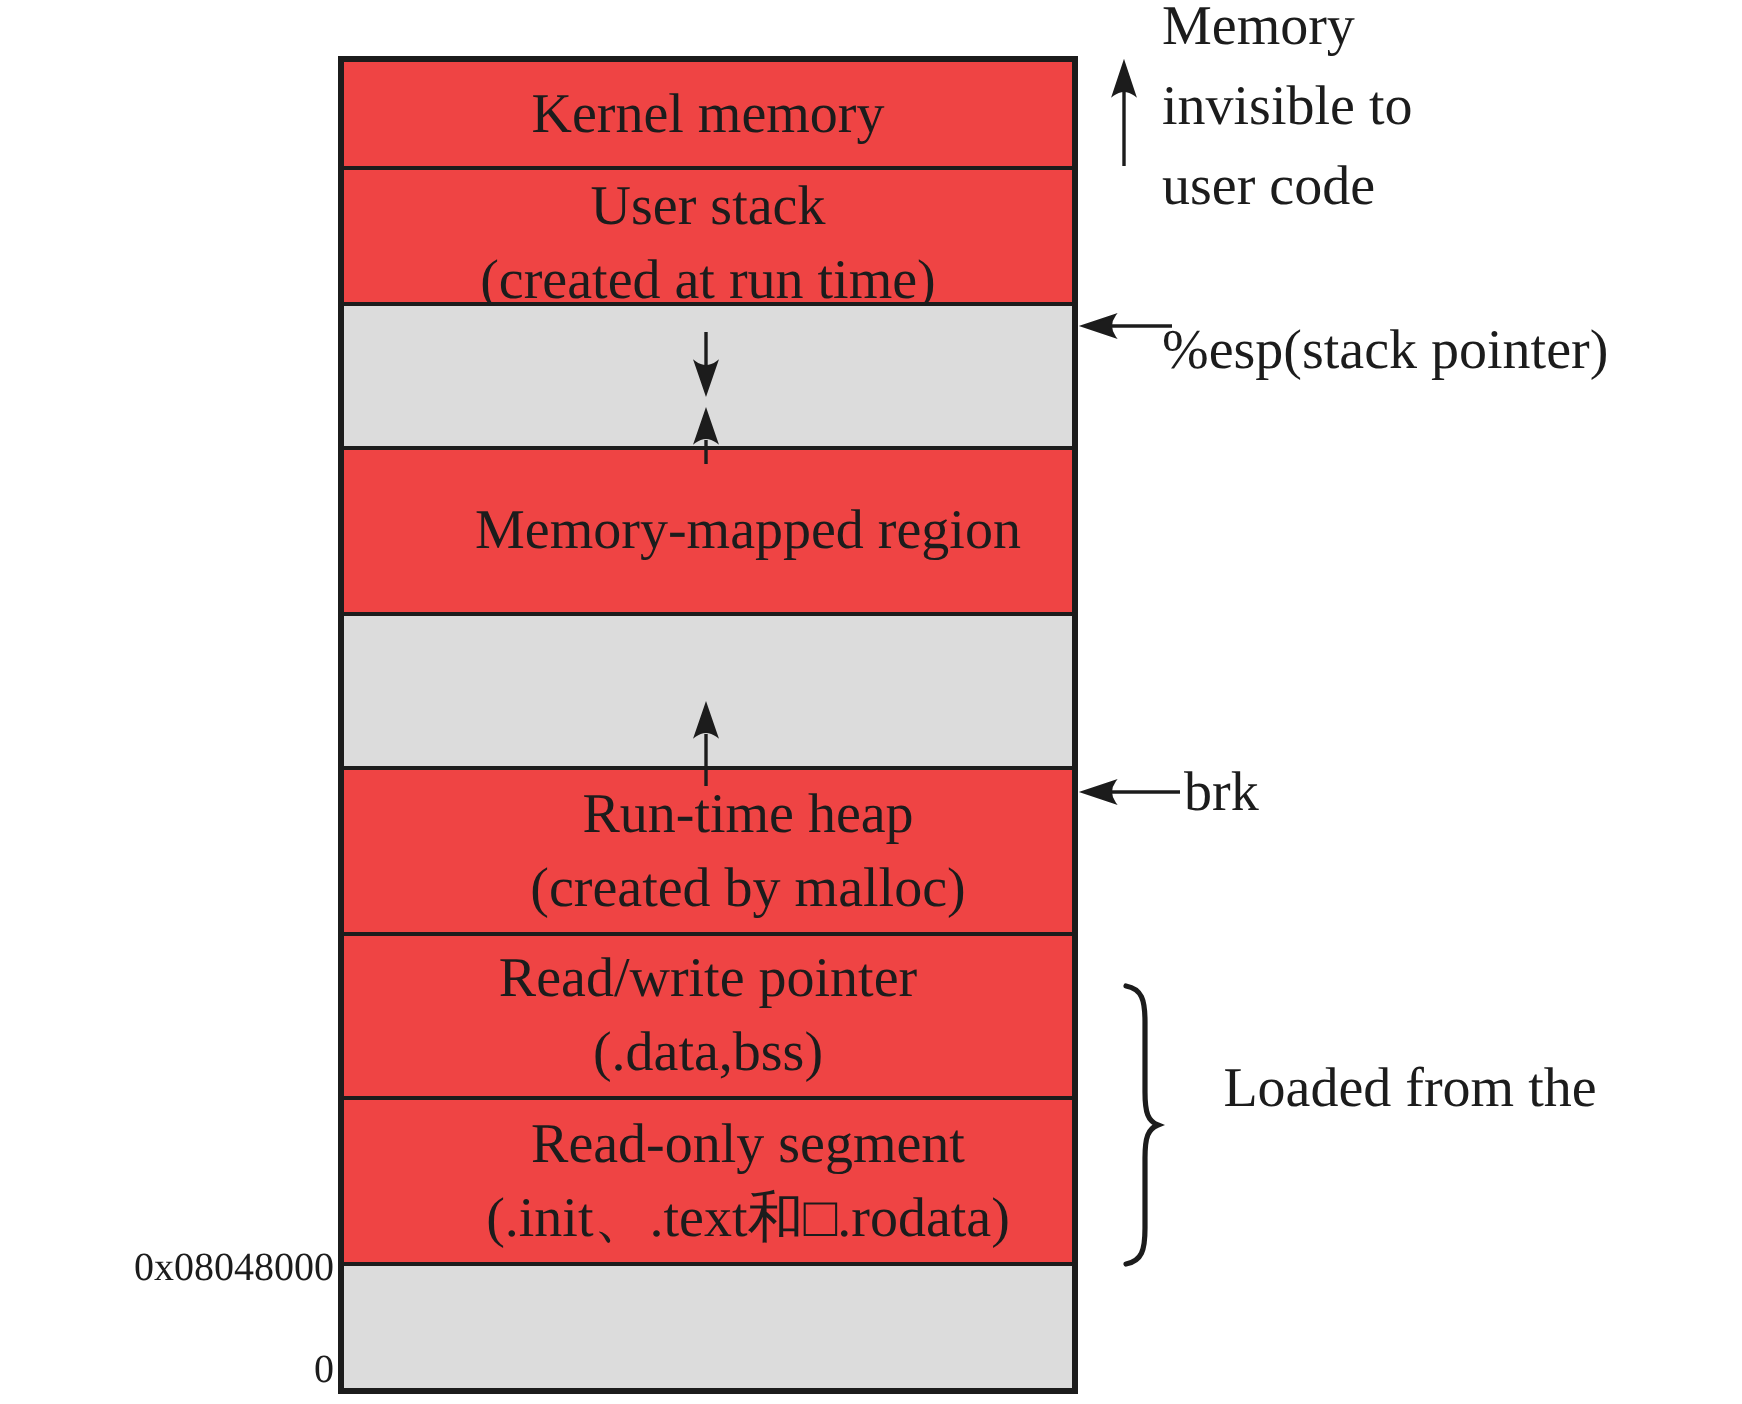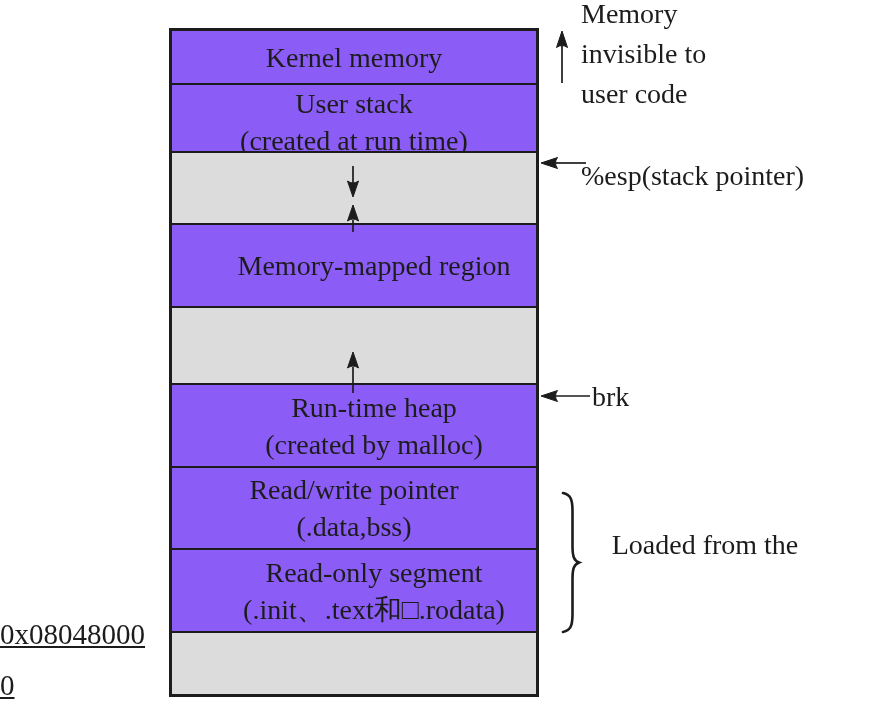--- a/index.html
+++ b/index.html
@@ -21,31 +21,31 @@
   .seg{
     box-sizing:border-box;
     border-bottom:2px solid #1c1c1c;
     display:flex;flex-direction:column;
     justify-content:center;align-items:center;
     text-align:center;
     font-size:28px;line-height:37px;
     flex:0 0 auto;
   }
   .seg:last-child{border-bottom:none;flex:1 1 auto;}
-  .light{background:#8b5cf6;}
+  .light{background:#ef4444;}
   .gray{background:#dcdcdc;}
   .h54{height:54px;} .h78{height:68px;justify-content:space-between;} .h72{height:72px;} .h83{height:83px;padding-left:40px;}
   .h77{height:77px;} .h82{height:82px;}
   .ann{position:absolute;font-size:28px;line-height:38px;white-space:nowrap;}
   .ann .row{display:block;}
   .invisible-note{left:581px;top:-6px;line-height:40px;}
   .esp-note{left:581px;top:145px;margin-top:12px;}
   .brk-note{left:592px;top:378px;}
   .loaded-note{left:577px;top:526px;width:256px;text-align:center;white-space:nowrap;}
-  .addr{position:absolute;left:0;width:167px;font-size:29px;line-height:34px;text-decoration:underline;}
+  .addr{position:absolute;left:0;width:167px;text-align:right;font-size:20px;line-height:34px;}
   .addr-start{top:617px;}
   .addr-zero{top:668px;}
   .overlay{position:absolute;left:0;top:0;pointer-events:none;}
 </style>
 </head>
 <body>
 
 <div class="canvas">
 
   <div class="membox">

